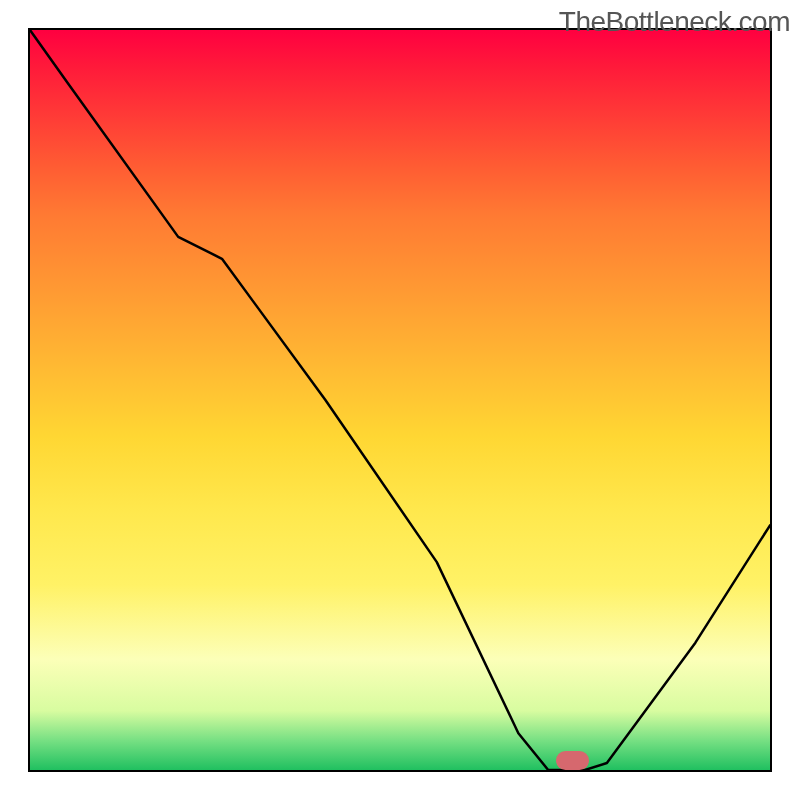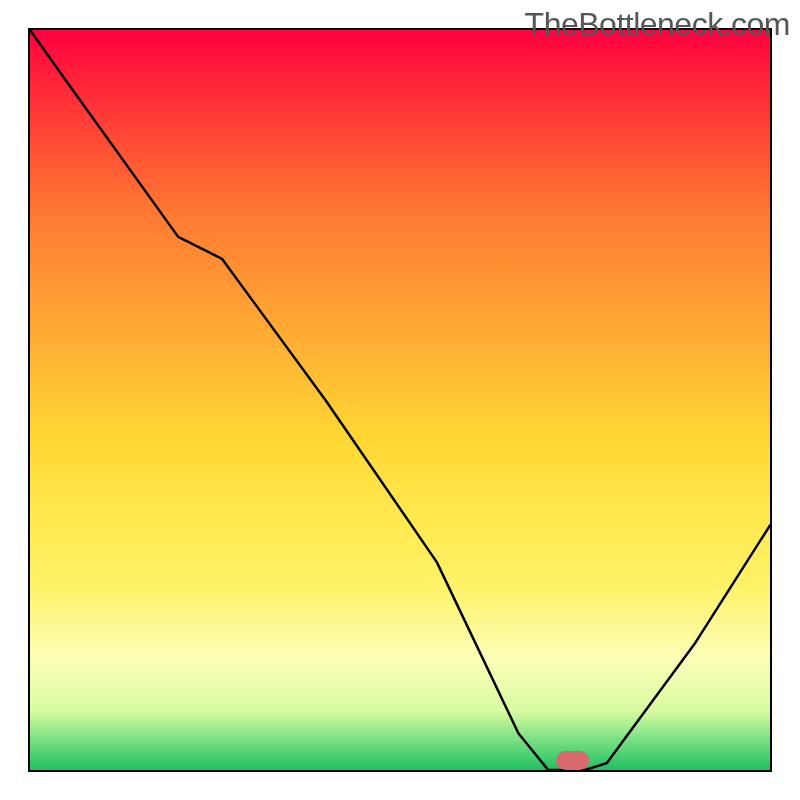--- a/index.html
+++ b/index.html
@@ -10,21 +10,21 @@
   .container {
     width: 800px;
     height: 800px;
     position: relative;
     background: #ffffff;
   }
   .watermark {
     position: absolute;
     top: 6px;
     right: 10px;
-    font-size: 32px;
+    font-size: 28px;
     font-weight: 400;
     color: #555555;
     letter-spacing: -0.5px;
     z-index: 3;
     margin-left: 36px;
   }
   .plot-area {
     position: absolute;
     top: 28px;
     left: 28px;

